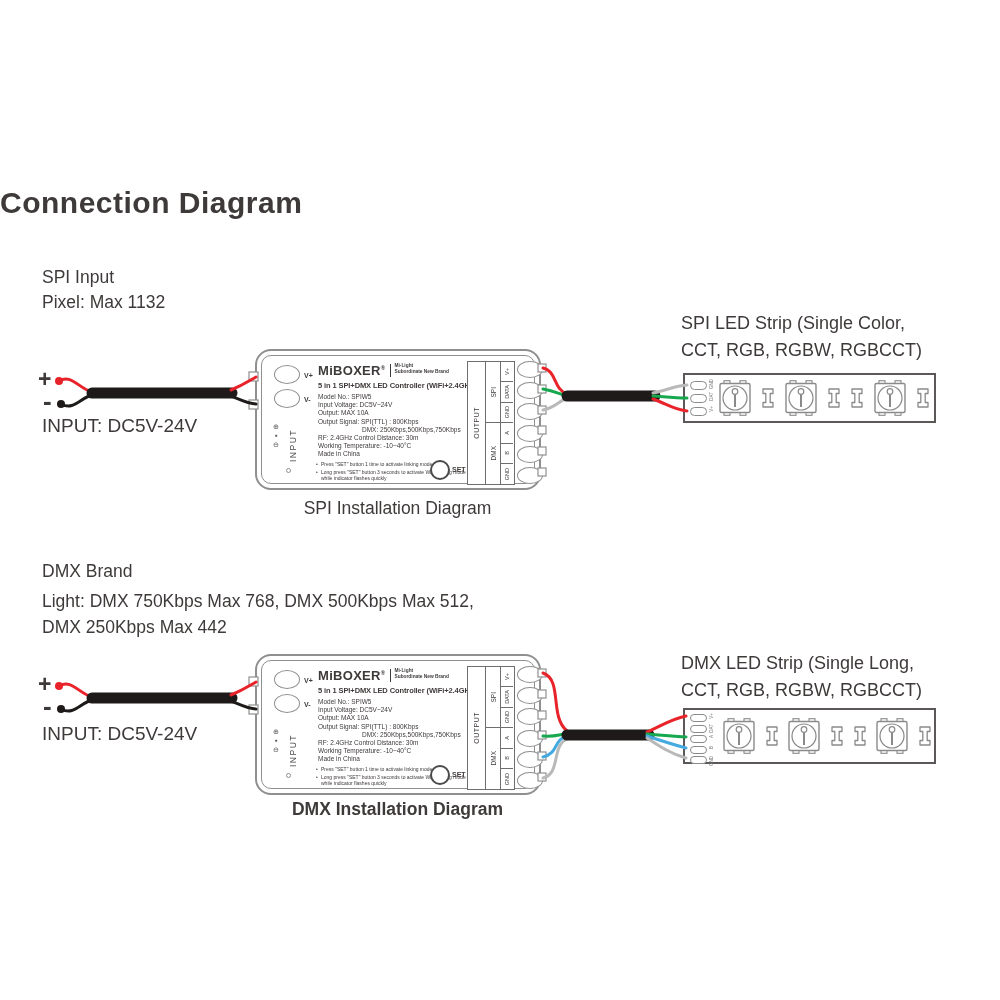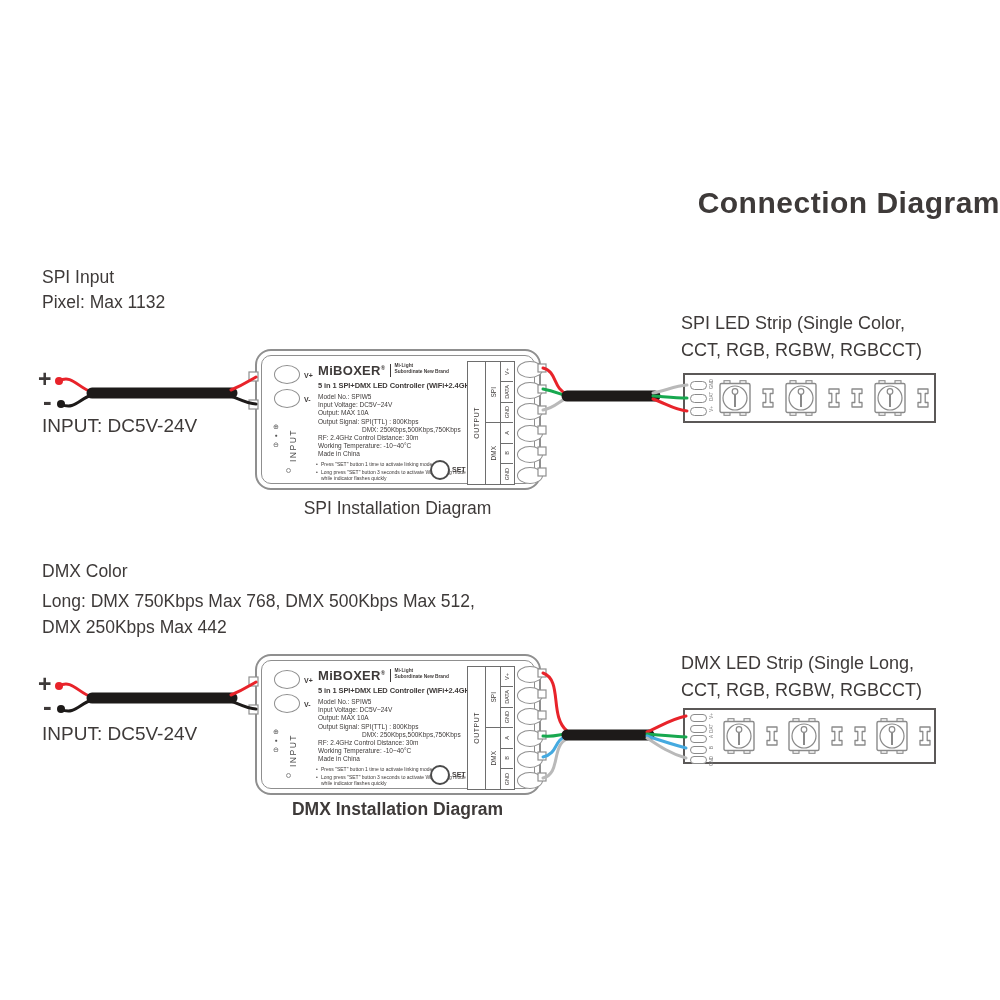--- a/index.html
+++ b/index.html
@@ -3,21 +3,21 @@
 <meta charset="utf-8">
 <style>
   :root{
     --wire-red:#e8232a; --wire-green:#17a84f; --wire-blue:#45aae0; --wire-gray:#b9b9b9;
     --cable-black:#1d1a19; --text:#3e3a39; --outline:#8f8f8f; --strip-outline:#5b5857; --comp:#8a8a8a;
   }
   *{margin:0;padding:0;box-sizing:border-box;}
   html,body{width:1000px;height:1000px;background:#fff;font-family:"Liberation Sans",sans-serif;color:var(--text);-webkit-text-size-adjust:none;}
   .page{position:relative;width:1000px;height:1000px;overflow:hidden;}
   .abs{position:absolute;}
-  .title{left:0;right:0;top:186px;text-align:right;font-size:30px;font-weight:bold;letter-spacing:.5px;}
+  .title{left:0;right:0;top:186px;text-align:left;font-size:30px;font-weight:bold;letter-spacing:.5px;}
   .modehead{font-size:17.5px;line-height:26px;}
   .plus{font-size:23px;font-weight:bold;}
   .minus{font-size:26px;font-weight:bold;}
   .inputlbl{font-size:19px;}
   .striptitle{font-size:18px;line-height:27px;}
   .caption{font-size:17.5px;text-align:center;width:285px;}
   
   .controller{position:absolute;width:286px;height:141px;border:2px solid var(--outline);border-radius:16px;background:#fff;}
   .c-inner{position:absolute;left:4px;top:4px;right:4px;bottom:4px;border:1.5px solid var(--outline);border-radius:10px;}
   .c-inner .abs{position:absolute;}
@@ -223,22 +223,22 @@
         <svg class="res" viewBox="0 0 12 20">
             <use href="#resistor"></use>
           </svg>
       </div>
     </div>
 
     <div class="abs caption" style="left:255px;top:498px;">SPI Installation Diagram</div>
   </div>
 
   <div>
-    <div class="abs modehead" style="left:42px;top:558px;">DMX Color</div>
-    <div class="abs modehead" style="left:42px;top:588px;">Long: DMX 750Kbps Max 768, DMX 500Kbps Max 512,</div>
+    <div class="abs modehead" style="left:42px;top:558px;">DMX Brand</div>
+    <div class="abs modehead" style="left:42px;top:588px;">Light: DMX 750Kbps Max 768, DMX 500Kbps Max 512,</div>
     <div class="abs modehead" style="left:42px;top:614px;">DMX 250Kbps Max 442</div>
 
     <div class="abs plus" style="left:38px;top:671px;">+</div>
     <div class="abs minus" style="left:43px;top:691px;">-</div>
     <div class="abs inputlbl" style="left:42px;top:723px;">INPUT: DC5V-24V</div>
 
     <div class="controller" style="left:255px;top:654px;">
       <div class="c-inner">
         <div class="abs oval bigoval" style="left:12px;top:9px;"></div>
         <div class="abs tlabel" style="left:42px;top:16px;">V+</div>

